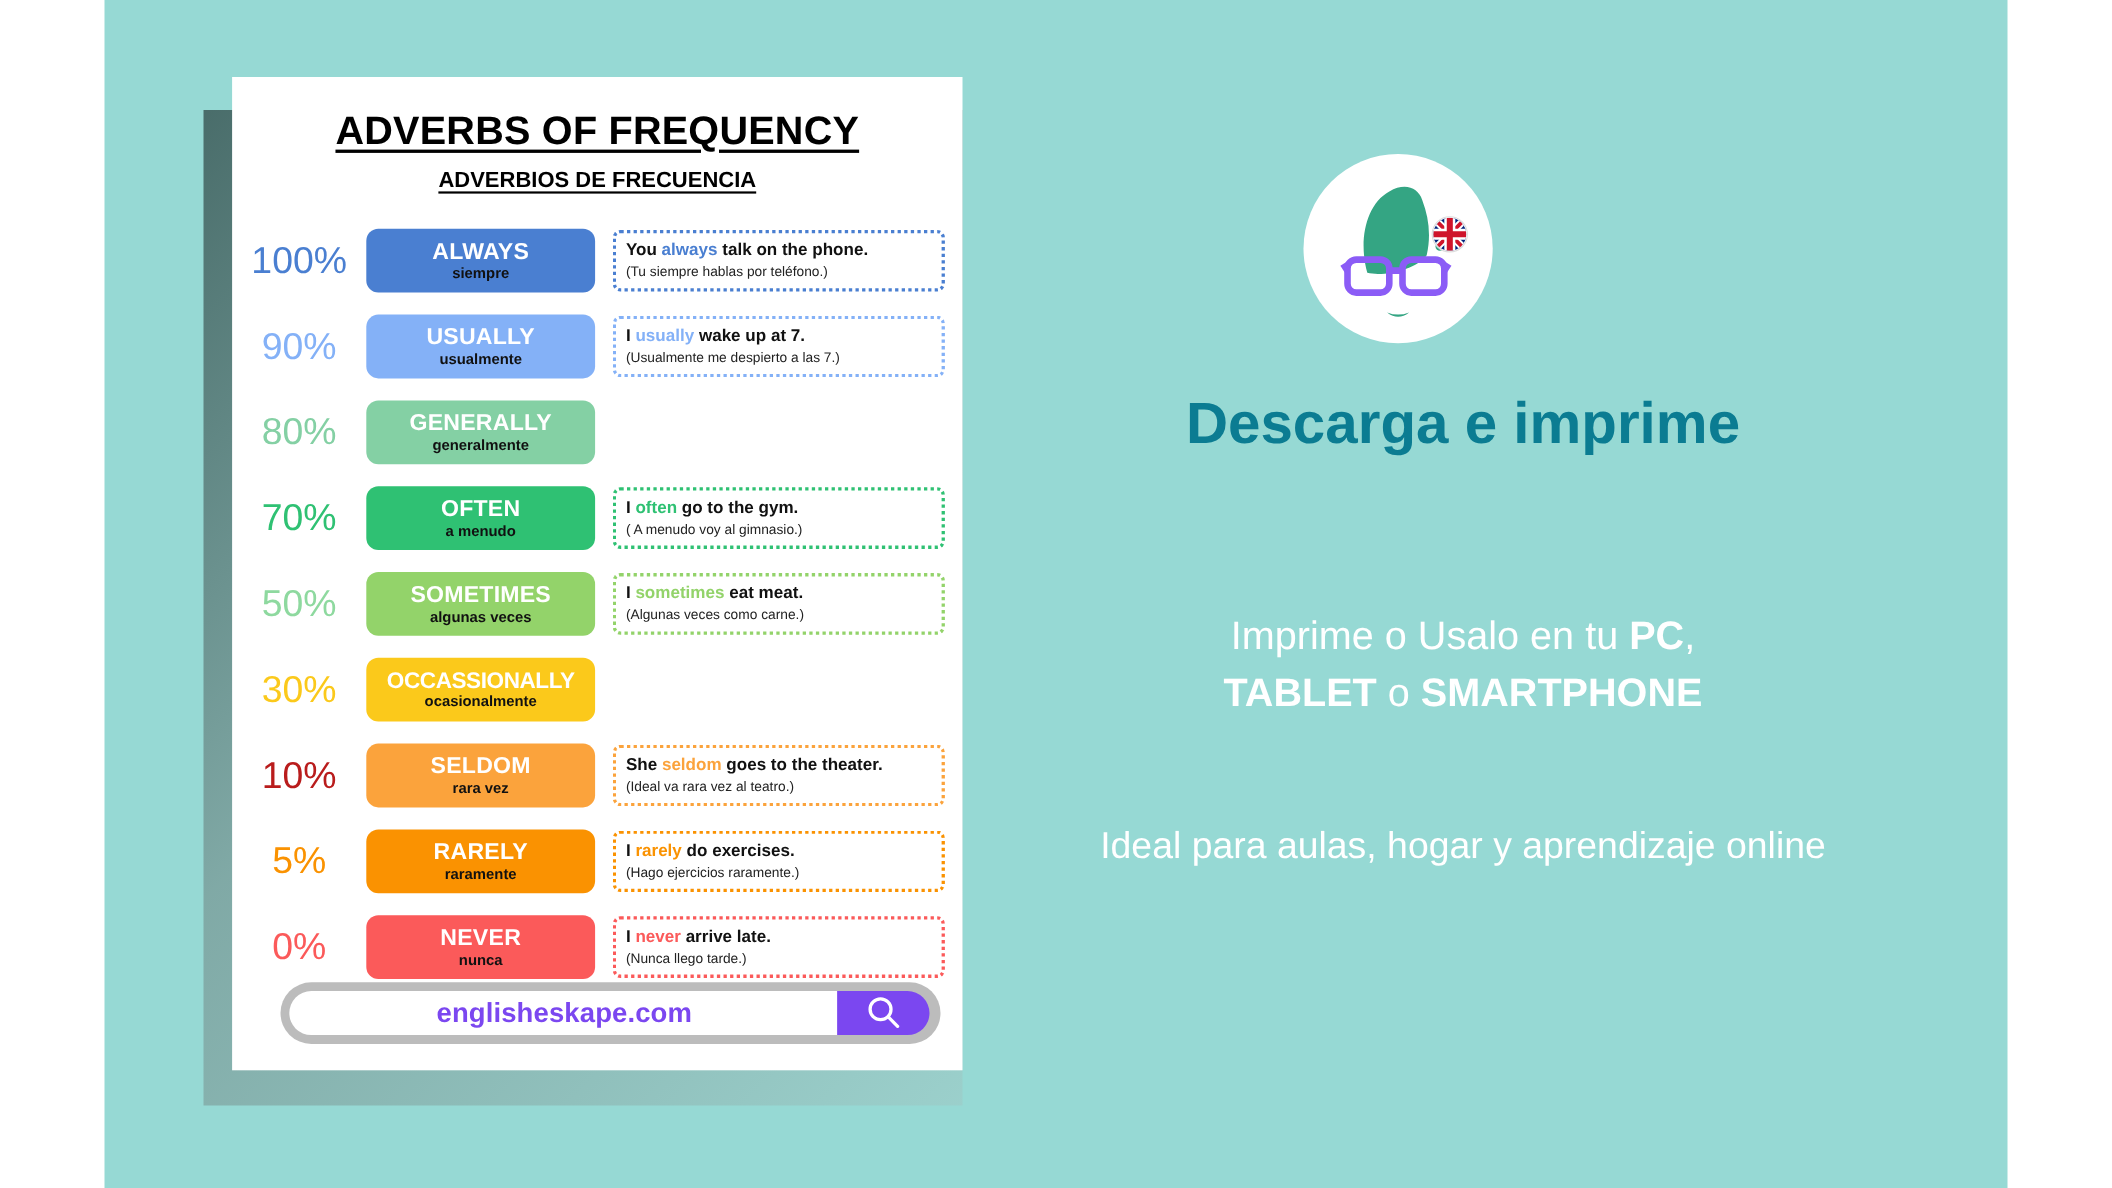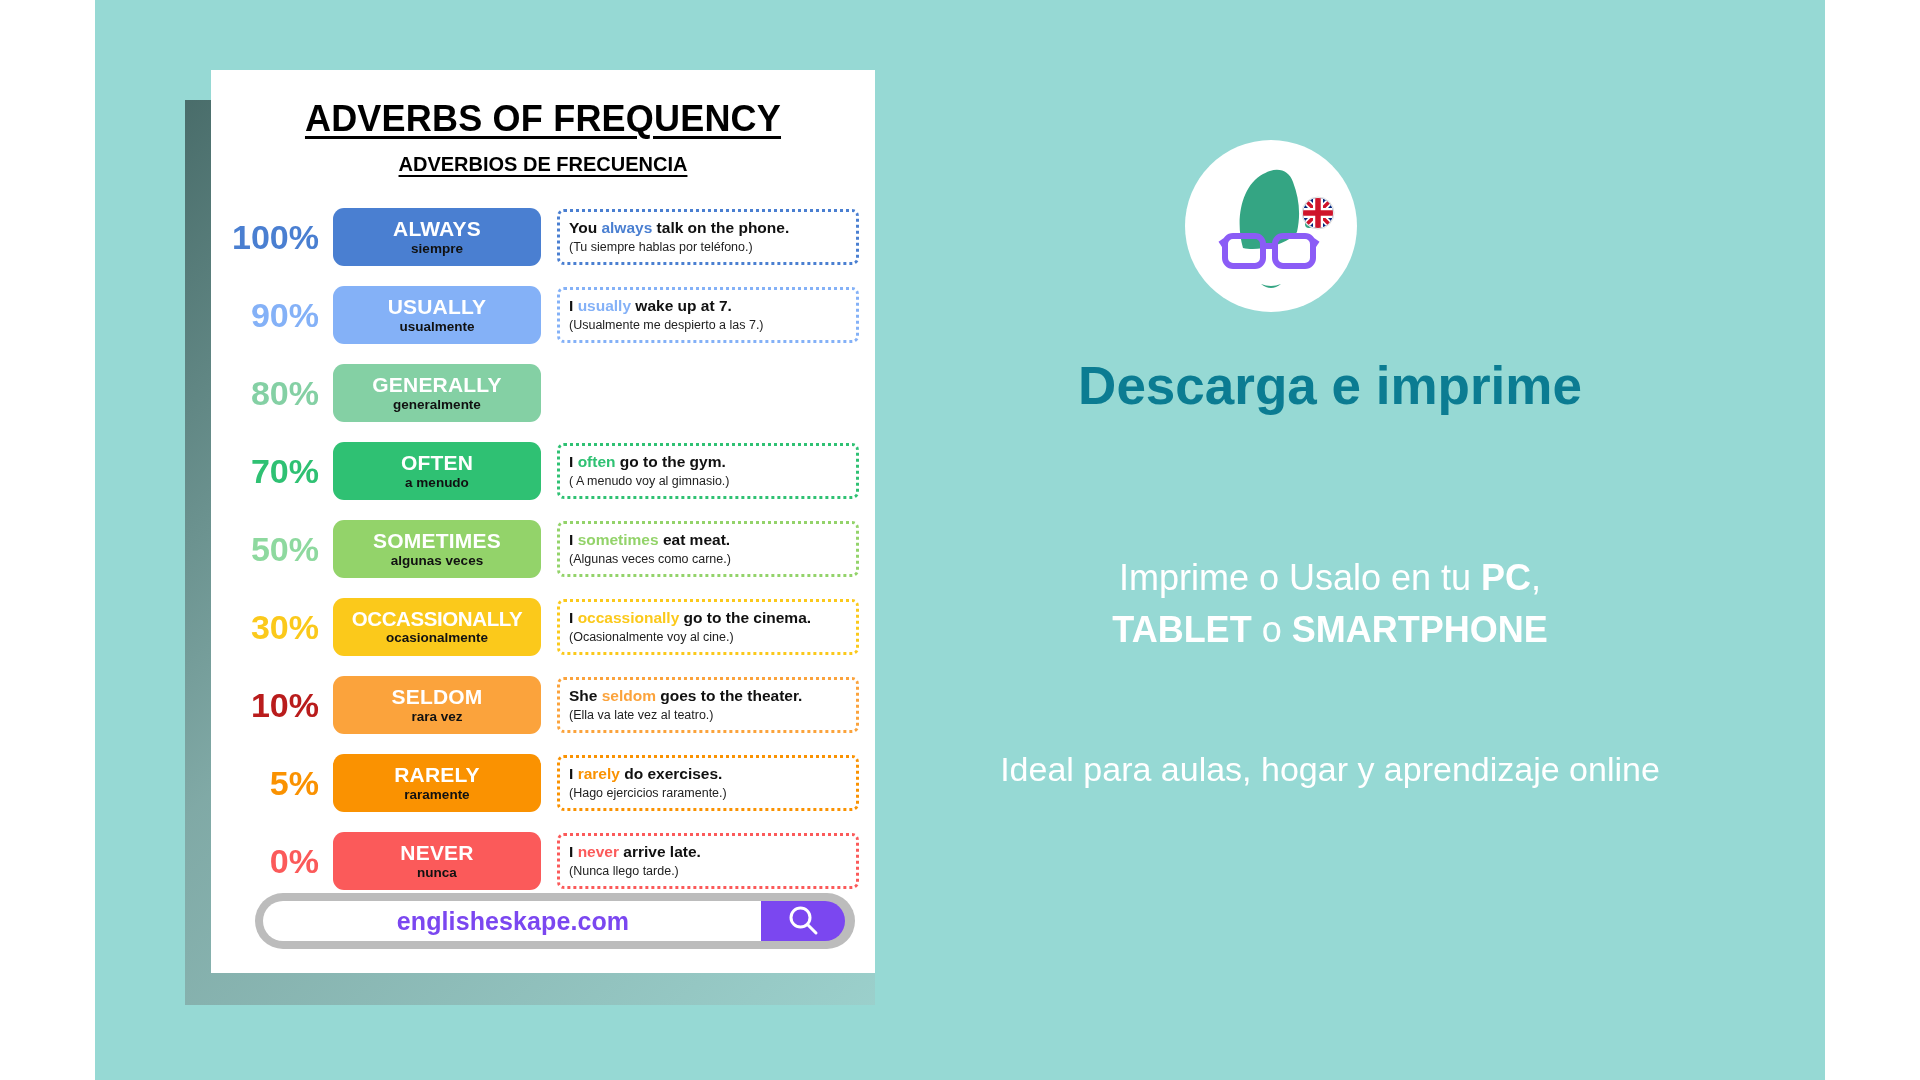--- a/index.html
+++ b/index.html
@@ -79,24 +79,24 @@
     padding-left: 14px;
   }
   .row {
     position: relative;
     height: 78px;
     display: flex;
     align-items: center;
   }
   .pct {
     width: 108px;
-    text-align: right;
+    text-align: center;
     padding-right: 14px;
     font-size: 34px;
-    font-weight: bold;
+    font-weight: normal;
     line-height: 1;
     box-sizing: border-box;
   }
   .pill {
     width: 208px;
     height: 58px;
     border-radius: 11px;
     color: #ffffff;
     display: flex;
     flex-direction: column;
@@ -312,34 +312,30 @@
               <div class="en"><span>I </span><span class="adv" style="color: rgb(147, 211, 106);">sometimes</span><span> eat meat.</span></div>
               <div class="es">(Algunas veces como carne.)</div>
             </div>
           </div>
           <div class="row">
             <div class="pct" style="color: rgb(251, 201, 27);">30%</div>
             <div class="pill tight" style="background: rgb(251, 201, 27);">
               <div class="en">OCCASSIONALLY</div>
               <div class="es">ocasionalmente</div>
             </div>
-            <div class="example" style="border-color: rgb(251, 201, 27);">
-              <div class="en"><span>I </span><span class="adv" style="color: rgb(251, 201, 27);">occassionally</span><span> go to the cinema.</span></div>
-              <div class="es">(Ocasionalmente voy al cine.)</div>
-            </div>
           </div>
           <div class="row">
             <div class="pct" style="color: #b91c1c;">10%</div>
             <div class="pill" style="background: rgb(251, 163, 60);">
               <div class="en">SELDOM</div>
               <div class="es">rara vez</div>
             </div>
             <div class="example" style="border-color: rgb(251, 163, 60);">
               <div class="en"><span>She </span><span class="adv" style="color: rgb(251, 163, 60);">seldom</span><span> goes to the theater.</span></div>
-              <div class="es">(Ella va late vez al teatro.)</div>
+              <div class="es">(Ideal va rara vez al teatro.)</div>
             </div>
           </div>
           <div class="row">
             <div class="pct" style="color: rgb(250, 146, 1);">5%</div>
             <div class="pill" style="background: rgb(250, 146, 1);">
               <div class="en">RARELY</div>
               <div class="es">raramente</div>
             </div>
             <div class="example" style="border-color: rgb(250, 146, 1);">
               <div class="en"><span>I </span><span class="adv" style="color: rgb(250, 146, 1);">rarely</span><span> do exercises.</span></div>

